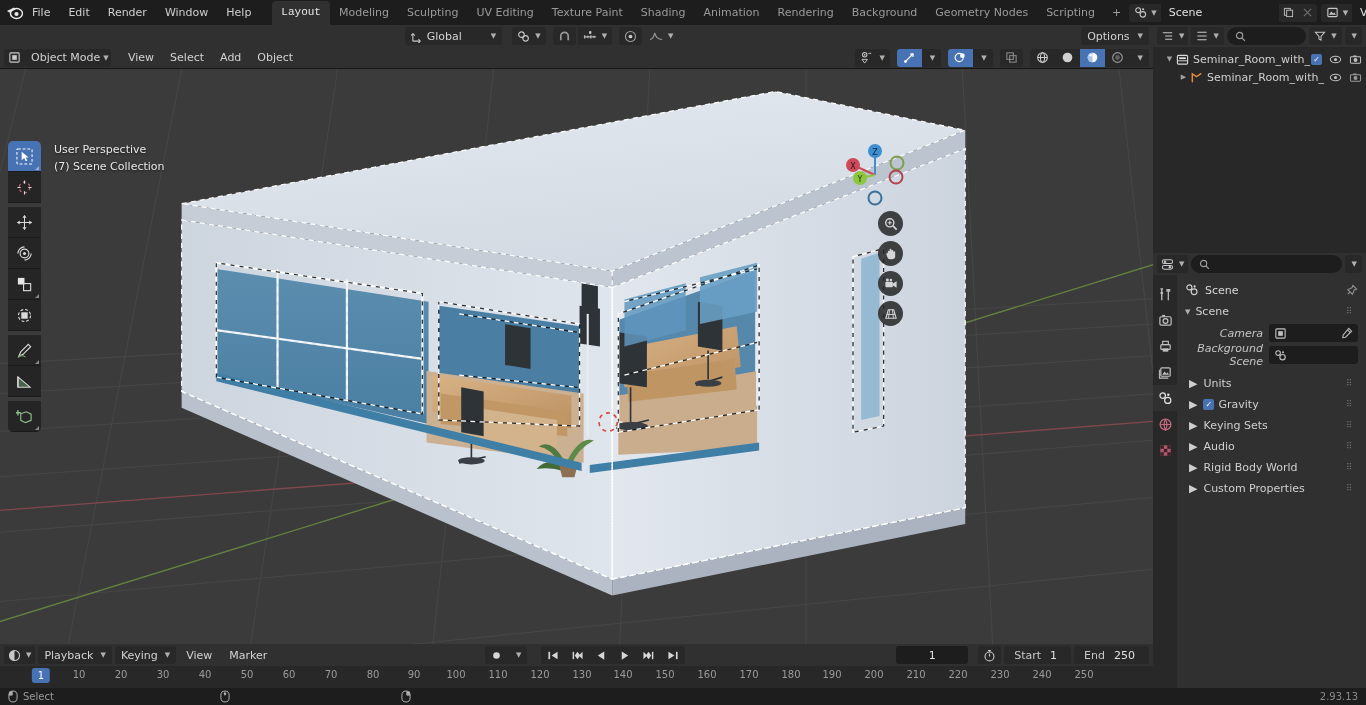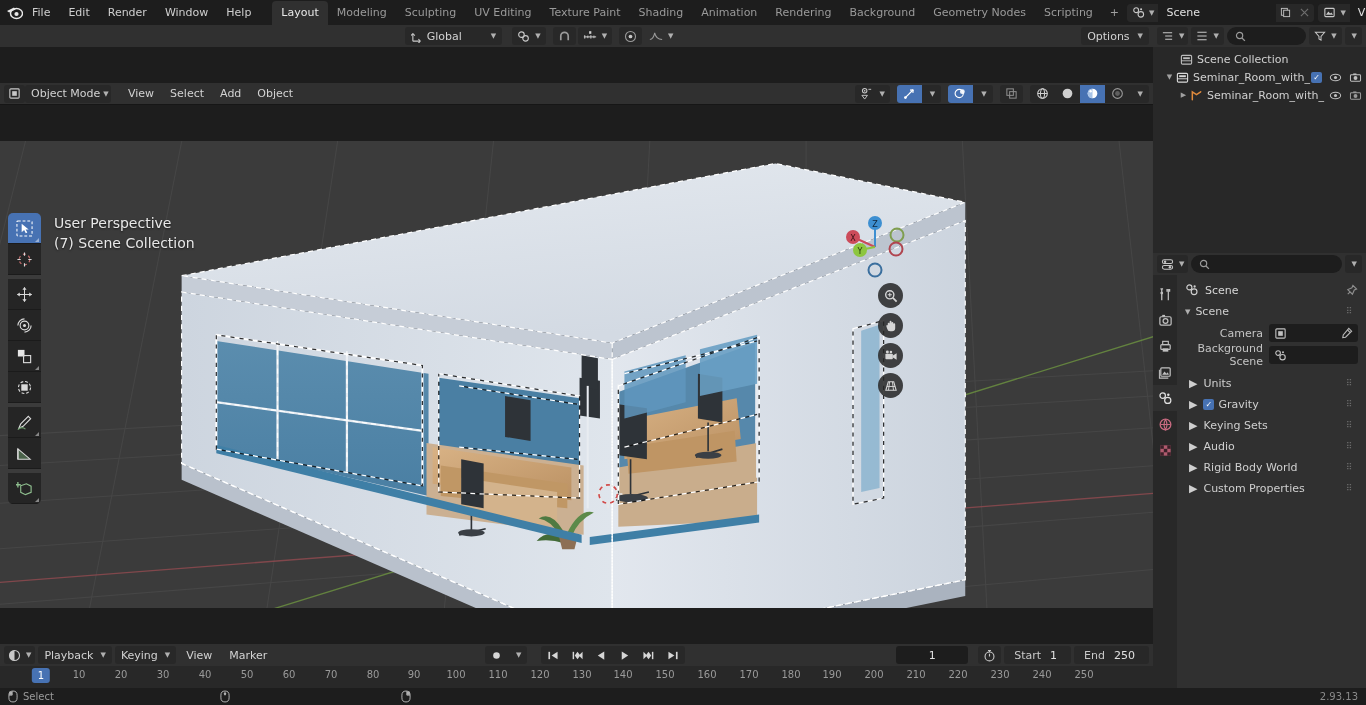--- a/index.html
+++ b/index.html
@@ -21,41 +21,41 @@
   .blender-logo { width: 22px; height: 20px; display: flex; align-items: center; justify-content: center; }
   .menu-item {
     padding: 3px 9px; color: #cfcfcf; font-size: 11px; border-radius: 3px; cursor: default;
     white-space: nowrap;
   }
   .ws-tabs { display: flex; align-items: flex-end; height: 25px; margin-left: 12px; }
   .ws-tab {
     padding: 5px 9px 6px; font-size: 11px; color: #9a9a9a; border-radius: 4px 4px 0 0;
     white-space: nowrap; cursor: default; line-height: 13px;
   }
-  .ws-tab.active { background: #303030; color: #e8e8e8; }
+  .ws-tab.active { background: #303030; color: #e8e8e8; font-family: Liberation Mono, monospace; }
   .ws-tab.plus { color: #a0a0a0; padding: 5px 8px 6px; }
   .topbar-right { margin-left: auto; display: flex; align-items: center; gap: 4px; padding-right: 4px; }
   .id-block { display: flex; align-items: center; height: 18px; border-radius: 3px; overflow: hidden; }
   .id-icon-btn {
     background: #282828; height: 18px; display: flex; align-items: center; gap: 2px;
     padding: 0 4px 0 5px; border-radius: 3px 0 0 3px;
   }
   .id-name {
     background: #1d1d1d; height: 18px; line-height: 18px; padding: 0 8px; min-width: 118px;
     color: #e0e0e0; font-size: 11px;
   }
   .id-btn {
     background: #282828; height: 18px; width: 19px; display: flex; align-items: center;
     justify-content: center; color: #bdbdbd;
   }
   .id-btn.last { border-radius: 0 3px 3px 0; color: #707070; }
 
   
   .main { flex: 1; display: flex; min-height: 0; }
-  .left-col { width: 1288px; display: flex; flex-direction: column; min-width: 0; gap: 36px; }
+  .left-col { width: 1288px; display: flex; flex-direction: column; min-width: 0; }
   .right-col { width: 236px; display: flex; flex-direction: column; background: #303030; }
 
   
   .vp-header {
     height: 22px; background: #303030; display: flex; align-items: center;
     gap: 2px; padding: 0 4px; flex: 0 0 22px;
   }
   .vp-header2 { border-bottom: 1px solid #161616; }
   .hbtn {
     height: 18px; display: flex; align-items: center; gap: 3px; padding: 0 6px;
@@ -71,21 +71,21 @@
     height: 18px; display: flex; align-items: center; justify-content: center;
     padding: 0 6px; color: #d2d2d2;
   }
   .grp > .gitem.active { background: #4772b3; color: #fff; }
   .grp > .gitem:first-child { border-radius: 3px 0 0 3px; }
   .grp > .gitem:last-child { border-radius: 0 3px 3px 0; }
 
   
   .viewport { flex: 1; position: relative; overflow: hidden; background: #3b3b3b; }
   .vp-canvas { position: absolute; inset: 0; }
-  .vp-text { position: absolute; left: 54px; top: 74px; font-size: 14px; color: #e8e8e8; pointer-events: none; }
+  .vp-text { position: absolute; left: 54px; top: 74px; font-size: 11px; color: #e8e8e8; pointer-events: none; }
   .vp-text div { margin-bottom: 4px; text-shadow: 0 1px 2px rgba(0,0,0,.6); }
 
   .toolbar {
     position: absolute; left: 8px; top: 72px; width: 33px;
     display: flex; flex-direction: column; gap: 0; border-radius: 5px; overflow: hidden;
   }
   .tool-btn {
     width: 33px; height: 31px; background: #252525; display: flex; align-items: center;
     justify-content: center; position: relative; border-bottom: 1px solid #1b1b1b;
   }
@@ -147,21 +147,21 @@
   .ptab { width: 24px; height: 26px; display: flex; align-items: center; justify-content: center; position: relative; }
   .ptab.active { background: #303030; }
   .props-main { flex: 1; background: #303030; padding: 0; overflow: hidden; }
   .bc { height: 22px; display: flex; align-items: center; gap: 6px; padding: 0 8px; margin-top: 4px; }
   .bc-label { font-size: 11px; color: #d8d8d8; }
   .bc-pin { margin-left: auto; color: #8f8f8f; }
   .panel-head { height: 21px; display: flex; align-items: center; gap: 5px; padding: 0 8px; font-size: 11px; color: #cfcfcf; }
   .panel-head .tri { font-size: 7px; color: #b0b0b0; }
   .dots { margin-left: auto; color: #6a6a6a; font-size: 9px; letter-spacing: 1px; line-height: 5px; width: 12px; }
   .prow { height: 22px; display: flex; align-items: center; padding: 0 8px 0 0; gap: 6px; }
-  .prow .plabel { width: 86px; text-align: right; font-size: 11px; color: #c4c4c4; flex: 0 0 86px; }
+  .prow .plabel { width: 86px; text-align: right; font-size: 11px; color: #c4c4c4; flex: 0 0 86px; font-style: italic; }
   .pfield {
     flex: 1; height: 18px; background: #1d1d1d; border-radius: 3px; display: flex;
     align-items: center; padding: 0 5px; gap: 5px;
   }
   .pfield .eyedrop { margin-left: auto; color: #b8b8b8; }
   .sec-row { height: 21px; display: flex; align-items: center; gap: 6px; padding: 0 8px 0 12px; font-size: 11px; color: #cfcfcf; }
   .sec-chk { width: 11px; height: 11px; background: #4772b3; border-radius: 2px; display: flex; align-items: center; justify-content: center; color: #fff; font-size: 8px; }
 
   
   .statusbar {
@@ -817,31 +817,20 @@
                 <path d="M1.5 2.5 L11.5 2.5 L7.6 7 L7.6 11 L5.4 9.6 L5.4 7 Z" fill="none" stroke="#c8c8c8" stroke-width="1.1"></path>
               </svg>
             <span class="caret">▼</span>
           </div>
           <div class="hbtn icon-only">
               <span class="caret">▼</span>
             </div>
         </div>
         <div class="ol-body">
 
-          <div class="ol-row" style="padding-left:14px">
-            <span class="ol-disc"></span>
-            <span>
-              <svg width="13" height="13" viewBox="0 0 14 14">
-                  <rect x="1.5" y="2.5" width="11" height="9.5" rx="1.2" fill="none" stroke="#bdbdbd" stroke-width="1.2"></rect>
-                  <rect x="3.4" y="4.6" width="7.2" height="2" fill="#bdbdbd"></rect>
-                  <path d="M1.5 8.4 L12.5 8.4" stroke="#bdbdbd" stroke-width="1"></path>
-                </svg>
-            </span>
-            <span class="ol-label">Scene Collection</span>
-          </div>
 
           <div class="ol-row" style="padding-left:10px">
             <span class="ol-disc">▼</span>
             <span>
               <svg width="13" height="13" viewBox="0 0 14 14">
                   <rect x="1.5" y="2.5" width="11" height="9.5" rx="1.2" fill="none" stroke="#dadada" stroke-width="1.2"></rect>
                   <rect x="3.4" y="4.6" width="7.2" height="2" fill="#dadada"></rect>
                   <path d="M1.5 8.4 L12.5 8.4" stroke="#dadada" stroke-width="1"></path>
                 </svg>
             </span>

